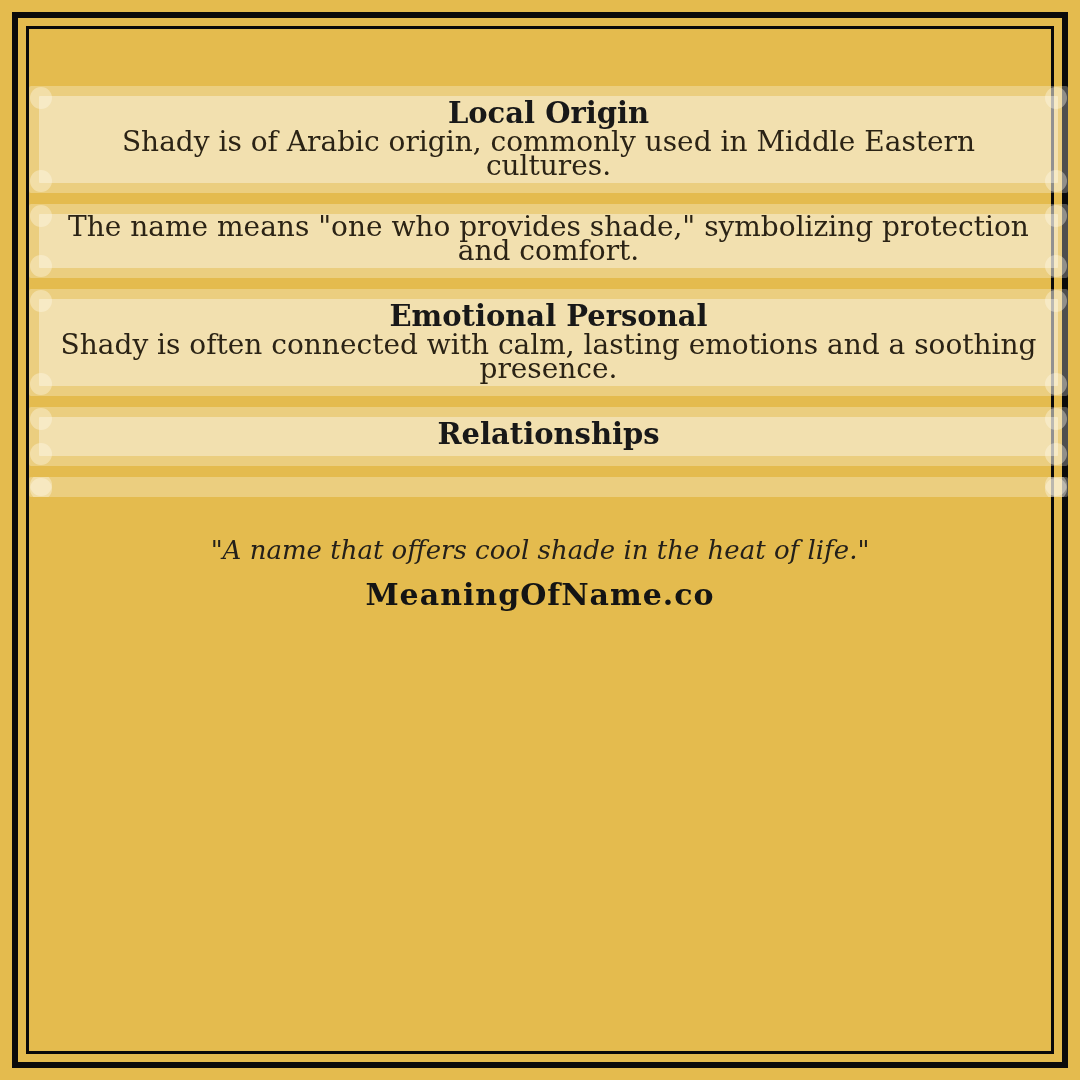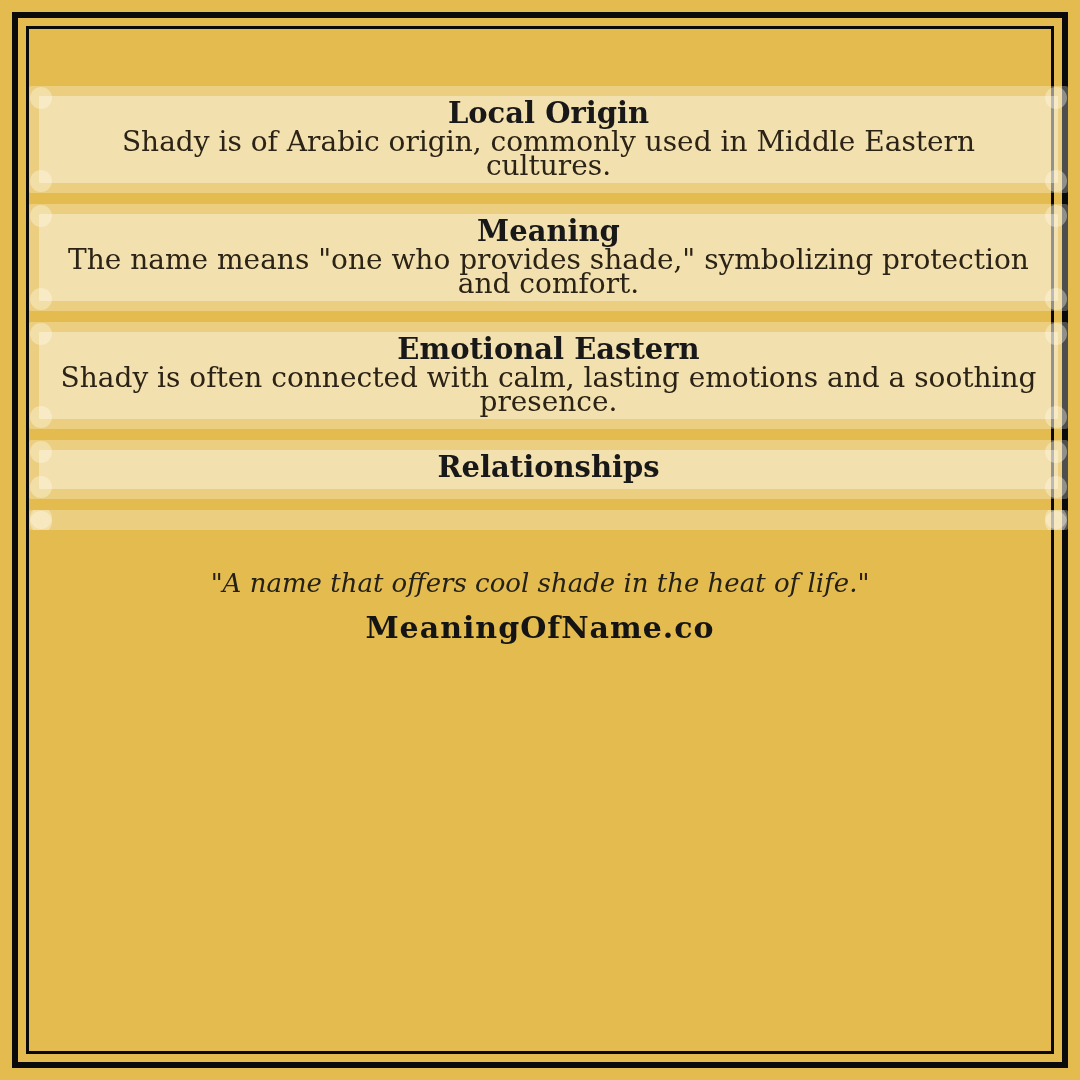--- a/index.html
+++ b/index.html
@@ -115,32 +115,31 @@
         <p class="card-body">Shady is of Arabic origin, commonly used in Middle Eastern cultures.</p>
       </div>
       <span class="dot tl"></span>
       <span class="dot tr"></span>
       <span class="dot bl"></span>
       <span class="dot br"></span>
     </section>
 
     <section class="card">
       <div class="card-inner">
-        <h2 class="card-heading">Meaning</h2>
         <p class="card-body">The name means "one who provides shade," symbolizing protection and comfort.</p>
       </div>
       <span class="dot tl"></span>
       <span class="dot tr"></span>
       <span class="dot bl"></span>
       <span class="dot br"></span>
     </section>
 
     <section class="card">
       <div class="card-inner">
-        <h2 class="card-heading">Emotional Eastern</h2>
+        <h2 class="card-heading">Emotional Personal</h2>
         <p class="card-body">Shady is often connected with calm, lasting emotions and a soothing presence.</p>
       </div>
       <span class="dot tl"></span>
       <span class="dot tr"></span>
       <span class="dot bl"></span>
       <span class="dot br"></span>
     </section>
 
 
 

